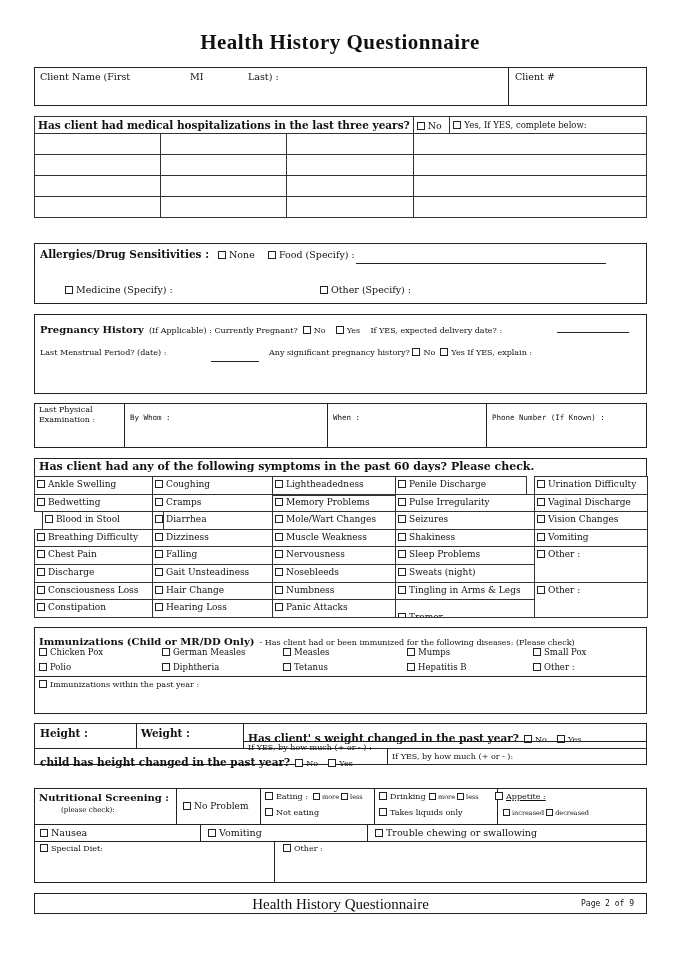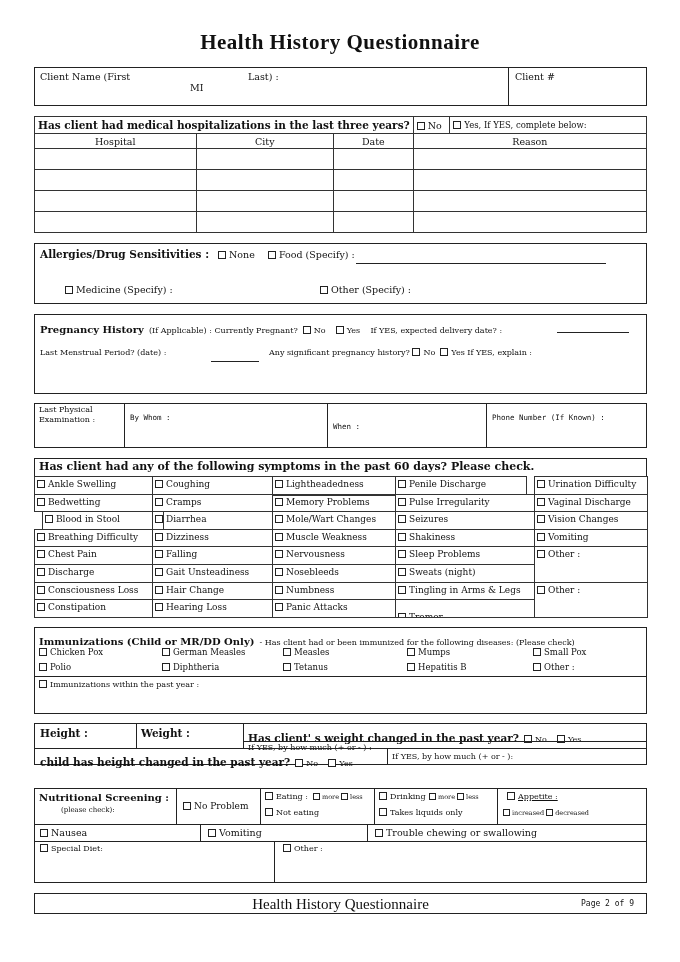--- a/index.html
+++ b/index.html
@@ -18,41 +18,35 @@
   table.grid td { border:1px solid #333; padding:0 3px; font-size:9.5px; white-space:nowrap; box-sizing:border-box; }
   .center { text-align:center; }
 </style>
 </head>
 <body>
 
 <div class="abs title">Health History Questionnaire</div>
 
 <div class="abs box" style="left:34px;top:67px;width:613px;height:39px;">
   <span class="abs t" style="left:5px;top:3px;">Client Name (First</span>
-  <span class="abs t" style="left:155px;top:3px;margin-top:11px;">MI</span>
+  <span class="abs t" style="left:155px;top:3px;">MI</span>
   <span class="abs t" style="left:213px;top:3px;">Last) :</span>
   <div class="abs" style="left:0;top:0;width:473px;height:37px;"></div>
   <div class="abs" style="left:473px;top:0;width:1px;height:37px;background:#222;"></div>
   <span class="abs t" style="left:480px;top:3px;">Client #</span>
   <div class="abs" style="left:474px;top:0;width:138px;height:37px;"></div>
 </div>
 
 <table class="grid" style="left:34px;top:116px;width:613px;">
   <tbody>
       <tr style="height:17px;">
     <td colspan="3" class="tb" style="font-size:10.5px;">Has client had medical hospitalizations in the last three years?</td>
     <td style="width:38px;"><span class="cb"></span><span>No</span></td>
     <td style="width:215px;font-size:8.5px;"><span class="cb"></span><span>Yes, If YES, complete below:</span></td>
   </tr>
-  <tr style="height:15px;">
-    <td class="center" style="width:154px;">Hospital</td>
-    <td class="center" style="width:131px;">City</td>
-    <td class="center" style="width:76px;">Date</td>
-    <td colspan="2" class="center">Reason</td>
-  </tr>
   <tr style="height:21px;">
         <td></td>
         <td></td>
         <td></td>
         <td colspan="2"></td>
       </tr>
   <tr style="height:21px;">
         <td></td>
         <td></td>
         <td></td>
@@ -99,21 +93,21 @@
     &nbsp;<span><span class="cb"></span><span>Yes If YES, explain :</span></span>
   </span>
 </div>
 
 <div class="abs box" style="left:34px;top:403px;width:613px;height:45px;">
   <span class="abs ts" style="left:4px;top:1px;white-space:normal;width:80px;line-height:10px;">Last Physical Examination :</span>
   <div class="abs" style="left:89px;top:0;width:1px;height:43px;background:#222;"></div>
   <span class="abs mono" style="left:95px;top:9px;">By Whom :</span>
   <div class="abs" style="left:90px;top:0;width:202px;height:43px;"></div>
   <div class="abs" style="left:292px;top:0;width:1px;height:43px;background:#222;"></div>
-  <span class="abs mono" style="left:298px;top:18px;">When :</span>
+  <span class="abs mono" style="left:298px;top:9px;">When :</span>
   <div class="abs" style="left:293px;top:0;width:157px;height:43px;"></div>
   <div class="abs" style="left:451px;top:0;width:1px;height:43px;background:#222;"></div>
   <span class="abs mono" style="left:457px;top:9px;">Phone Number (If Known) :</span>
   <div class="abs" style="left:452px;top:0;width:160px;height:43px;"></div>
 </div>
 
 <div class="abs box" style="left:34px;top:458px;width:613px;height:18px;border-bottom:none;">
   <span class="abs tb" style="left:4px;top:1px;font-size:11px;">Has client had any of the following symptoms in the past 60 days? Please check.</span>
 </div>
 <div class="abs" style="left:34px;top:476px;width:613px;height:141px;" id="symptoms-grid">
@@ -219,21 +213,21 @@
   </span>
   <span class="abs ts" style="left:230px;top:19px;"><span class="cb"></span><span>Not eating</span></span>
   <div class="abs" style="left:339px;top:0;width:1px;height:35px;background:#222;"></div>
   <span class="abs ts" style="left:344px;top:3px;"><span class="cb"></span><span>Drinking :</span></span>
   <span class="abs" style="left:394px;top:4px;font-size:6.5px;font-family:'DejaVu Serif',serif;white-space:nowrap;">
     <span><span class="cbs"></span><span>more</span></span>
     <span><span class="cbs"></span><span>less</span></span>
   </span>
   <span class="abs ts" style="left:344px;top:19px;"><span class="cb"></span><span>Takes liquids only</span></span>
   <div class="abs" style="left:462px;top:0;width:1px;height:35px;background:#222;"></div>
-  <span class="abs ts" style="left:472px;top:3px;text-decoration:underline;"><span class="cb"></span><span>Appetite :</span></span>
+  <span class="abs ts" style="left:460px;top:3px;text-decoration:underline;"><span class="cb"></span><span>Appetite :</span></span>
   <span class="abs" style="left:468px;top:20px;font-size:6.5px;font-family:'DejaVu Serif',serif;white-space:nowrap;">
     <span><span class="cbs"></span><span>increased</span></span>
     <span><span class="cbs"></span><span>decreased</span></span>
   </span>
   <div class="abs" style="left:0;top:35px;width:612px;height:1px;background:#222;"></div>
 
   <span class="abs t" style="left:5px;top:38px;"><span class="cb"></span><span>Nausea</span></span>
   <div class="abs" style="left:165px;top:35px;width:1px;height:17px;background:#222;"></div>
   <span class="abs t" style="left:173px;top:38px;"><span class="cb"></span><span>Vomiting</span></span>
   <div class="abs" style="left:332px;top:35px;width:1px;height:17px;background:#222;"></div>

